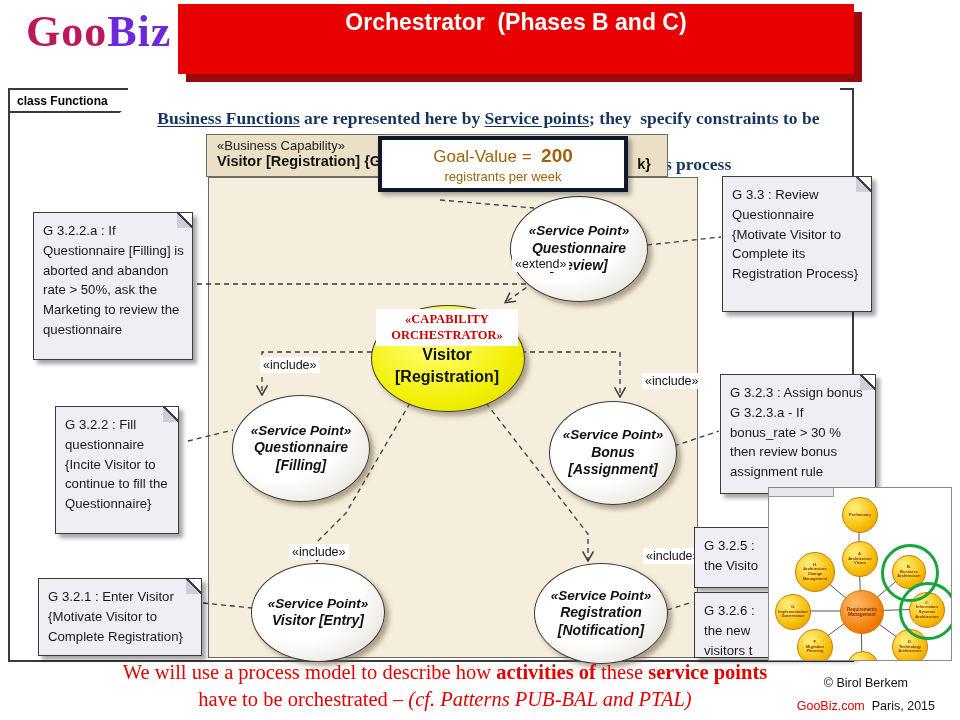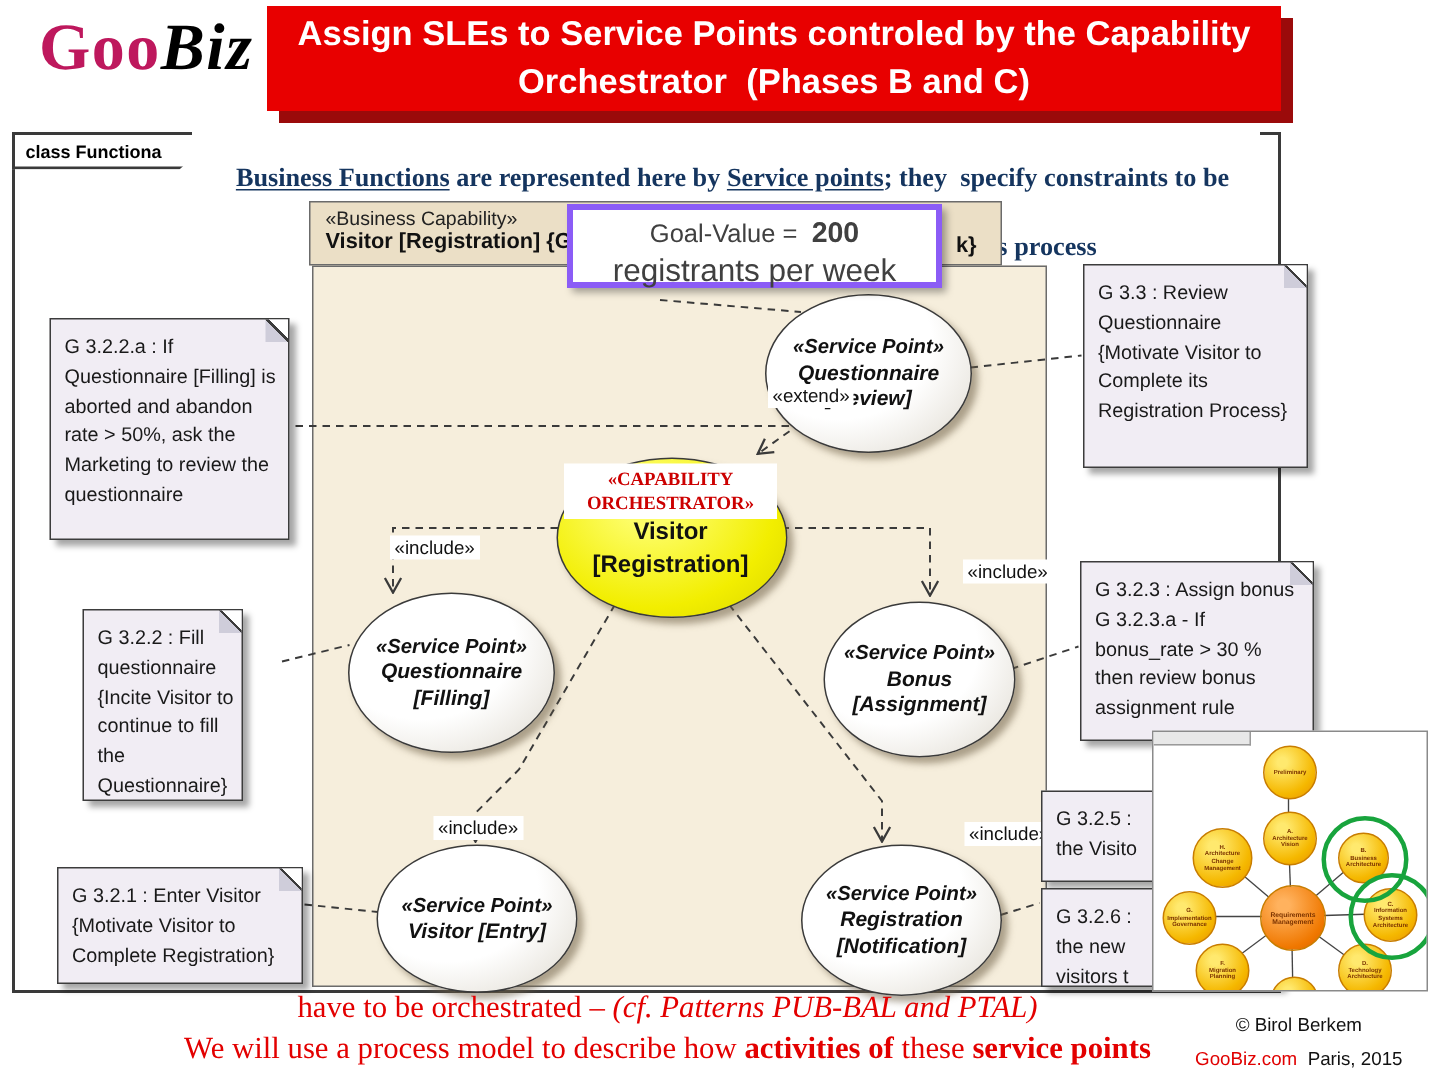--- a/index.html
+++ b/index.html
@@ -1,21 +1,21 @@
 <!DOCTYPE html>
 <html><head>
 <meta charset="utf-8">
 <style>
   html,body{margin:0;padding:0;}
   body{width:960px;height:720px;position:relative;background:#fff;overflow:hidden;
        font-family:"Liberation Sans",sans-serif;}
   .abs{position:absolute;}
   
   .logo{left:26px;top:6px;font-family:"Liberation Serif",serif;font-weight:bold;font-size:44px;letter-spacing:1px;}
-  .logo .goo{color:#be185d;} .logo .biz{color:#000000;font-style:italic;}
+  .logo .goo{color:#be185d;} .logo .biz{color:#6d28d9;}
   
   .banner{left:178px;top:4px;width:676px;height:68px;background:#e80000;box-shadow:8px 8px 0 #9b0a0a;
           color:#fff;text-align:center;font-weight:bold;font-size:23px;line-height:32px;padding-top:2px;}
   .banner div{white-space:pre-wrap;}
   
   .intro{left:128px;top:84px;width:712px;background:#fff;text-align:center;color:#15355f;
          font-family:"Liberation Serif",serif;font-weight:bold;font-size:17.5px;line-height:1.32;white-space:pre-wrap;}
   .intro u{text-underline-offset:2px;}
   
   .frame{left:8px;top:88px;width:842px;height:570px;border:2px solid #3a3a3a;background:#fff;}
@@ -23,25 +23,25 @@
        font-weight:bold;font-size:12px;padding:4px 0 0 7px;box-sizing:border-box;
        clip-path:polygon(0 0,100% 0,100% 55%,90% 100%,0 100%);}
   
   .container{left:208px;top:177px;width:490px;height:481px;background:#f6eedc;border:1.2px solid #6b6b6b;box-sizing:border-box;}
   .cap-header{left:206px;top:134px;width:462px;height:43px;background:#ebdfc6;border:1.2px solid #6b6b6b;
               box-sizing:border-box;padding:3px 0 0 10px;}
   .cap-header .st{font-size:13px;color:#222;}
   .cap-header .nm{font-size:14.5px;font-weight:bold;color:#111;}
   .cap-end{right:16px;top:21px;position:absolute;font-size:14.5px;font-weight:bold;color:#111;}
   
-  .goal{left:378px;top:136px;width:250px;height:56px;background:#fff;border:4px solid #8b5cf6;
-        box-sizing:border-box;text-align:center;color:#404040;box-shadow:3px 3px 5px rgba(0,0,0,.35);}
+  .goal{left:378px;top:136px;width:250px;height:56px;background:#fff;border:4px solid #0f172a;
+        box-sizing:border-box;text-align:center;color:#a16207;box-shadow:3px 3px 5px rgba(0,0,0,.35);}
   .goal .l1{font-size:17px;margin-top:5px;white-space:pre-wrap;}
   .goal .l1 b{font-size:19px;}
-  .goal .l2{font-size:21px;margin-top:2px;}
+  .goal .l2{font-size:13px;margin-top:2px;}
   
   .uc{position:absolute;border:1.6px solid #3a3a3a;border-radius:50%;
       background:radial-gradient(ellipse at 35% 30%, #ffffff 50%, #ddd8cd 100%);
       box-shadow:4px 4px 5px rgba(110,95,70,.55);
       display:flex;flex-direction:column;align-items:center;justify-content:center;
       text-align:center;font-weight:bold;font-style:italic;color:#111;}
   .uc .st{font-size:13.5px;line-height:1.2;}
   .uc .nm{font-size:14px;line-height:1.25;white-space:pre-line;}
   .central{background:radial-gradient(ellipse at 40% 28%, #fdfd66 15%, #f2ee00 65%, #d9d400 100%);}
   .orch-label{left:376px;top:309px;width:142px;background:#fff;color:#cc0000;text-align:center;
@@ -157,21 +157,21 @@
 Questionnaire [Filling] is
 aborted and abandon
 rate &gt; 50%, ask the
 Marketing to review the
 questionnaire</div>
 <div class="note" style="left:722px;top:176px;width:150px;height:136px;">G 3.3 : Review
 Questionnaire
 {Motivate Visitor to
 Complete its
 Registration Process}</div>
-<div class="note" style="left:55px;top:406px;width:107px;height:128px;">G 3.2.2 : Fill
+<div class="note" style="left:55px;top:406px;width:124px;height:128px;">G 3.2.2 : Fill
 questionnaire
 {Incite Visitor to
 continue to fill the
 Questionnaire}</div>
 <div class="note" style="left:720px;top:374px;width:156px;height:120px;">G 3.2.3 : Assign bonus
 G 3.2.3.a - If
 bonus_rate &gt; 30 %
 then review bonus
 assignment rule</div>
 <div class="note" style="left:38px;top:578px;width:164px;height:78px;">G 3.2.1 : Enter Visitor
@@ -228,29 +228,28 @@
   <div class="phase" style="left:123px;top:141px;width:34px;height:34px;">D.
 Technology
 Architecture</div>
   <div class="phase" style="left:78px;top:163px;width:30px;height:30px;"></div>
   <div class="ring" style="left:112px;top:56px;width:52px;height:52px;"></div>
   <div class="ring" style="left:130px;top:94px;width:52px;height:52px;"></div>
   <div class="inset-tab"></div>
 </div>
 
 <div class="abs caption">
+  <div><span>We will use a process model to describe how </span><b>activities of</b><span> these </span><b>service points</b></div>
   <div><span>have to be orchestrated – </span><i>(cf. Patterns PUB-BAL and PTAL)</i></div>
-  <div><span>We will use a process model to describe how </span><b>activities of</b><span> these </span><b>service points</b></div>
 </div>
 
 <div class="abs footer-copy">© Birol Berkem</div>
 <div class="abs footer-site">
   <span class="site">GooBiz.com</span>
   <span class="loc">&nbsp;</span><span class="loc">Paris, 2015</span>
 </div>
 
 <div class="abs logo">
   <span class="goo">Goo</span><span class="biz">Biz</span>
 </div>
 <div class="abs banner">
-  <div>Assign SLEs to Service Points controled by the Capability</div>
   <div>Orchestrator  (Phases B and C)</div>
 </div>
 
 </body></html>

